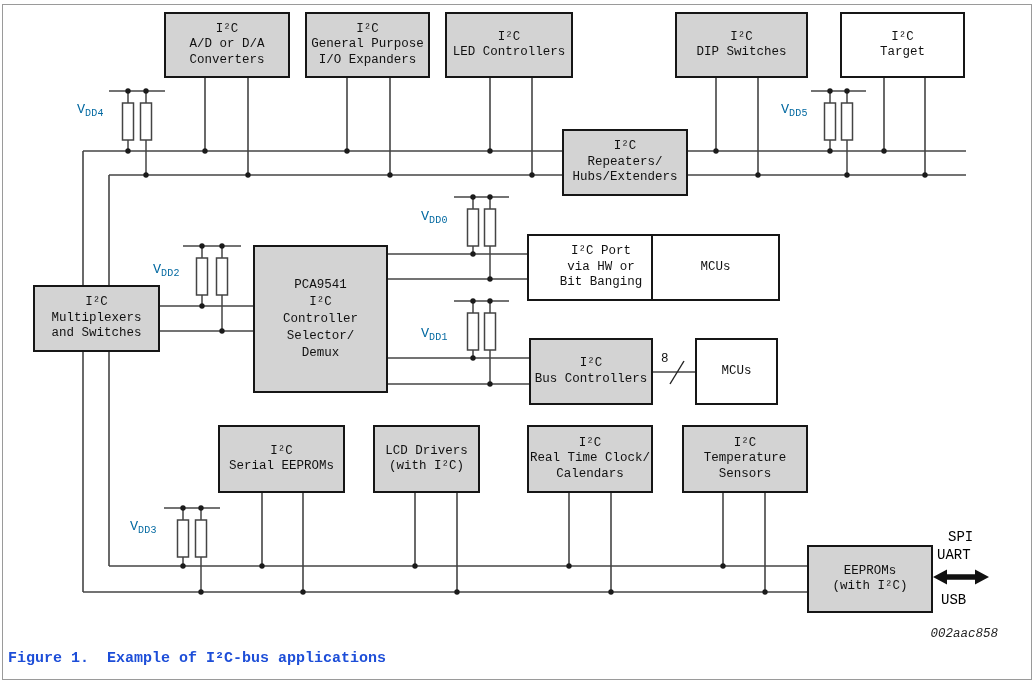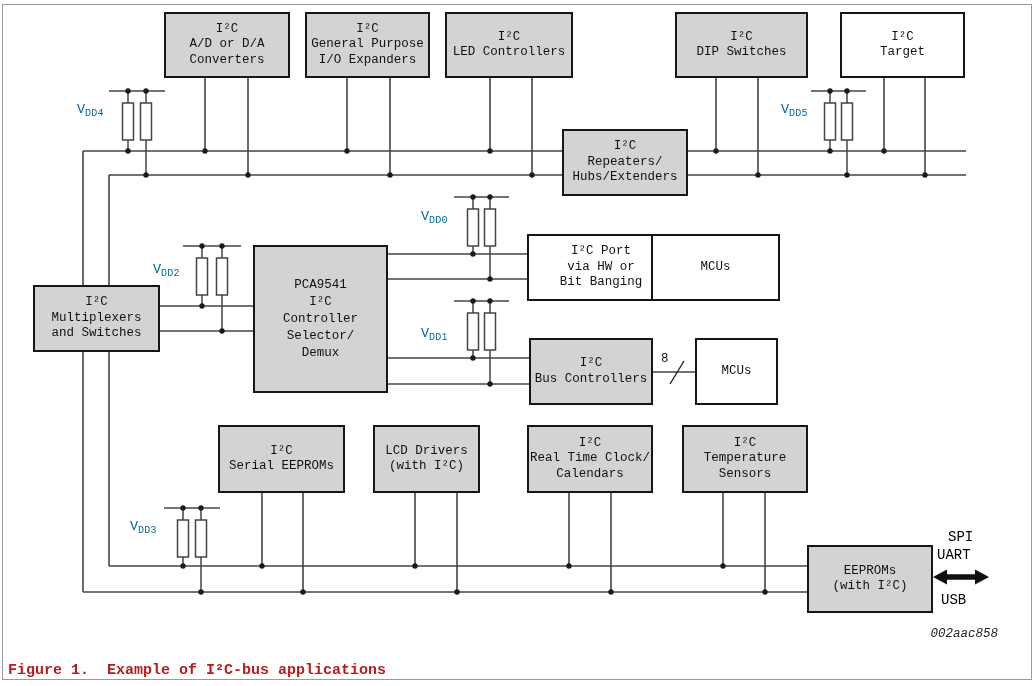--- a/index.html
+++ b/index.html
@@ -26,23 +26,22 @@
     position:absolute;font-size:13.5px;color:#0369a1;white-space:nowrap;
   }
   .vdd sub{font-size:10px;vertical-align:-3px;letter-spacing:0.2px;}
   .small-label{position:absolute;font-size:12.5px;color:#111;}
   .port-label{position:absolute;font-size:14px;color:#000000;}
   .image-code{
     position:absolute;font-size:12.5px;font-style:italic;color:#222;
     right:38px;top:627px;margin-left:22px;
   }
   .caption{
-    position:absolute;left:8px;top:650px;font-size:15px;font-weight:bold;color:#b91c1c;
+    position:absolute;left:8px;top:650px;font-size:15px;font-weight:bold;color:#1d4ed8;
     white-space:pre;
-    margin-top:12px;
   }
 </style>
 </head>
 <body>
 
 <div class="stage">
 
   <div class="frame"></div>
 
   <svg class="wires" width="1036" height="686" viewBox="0 0 1036 686">

